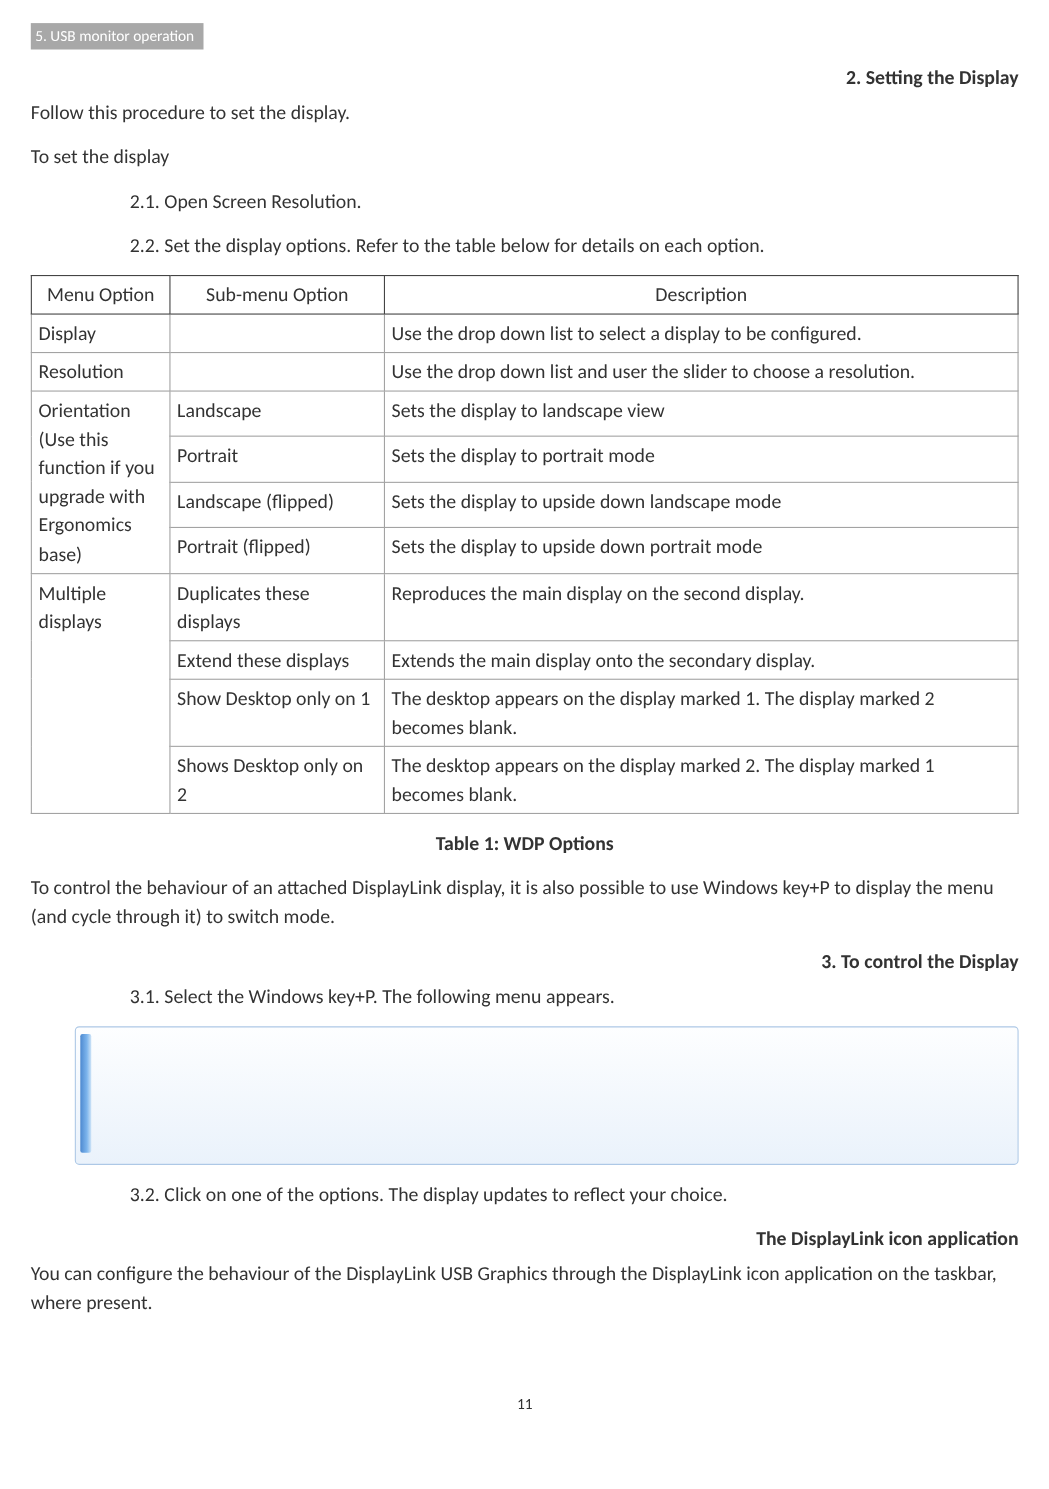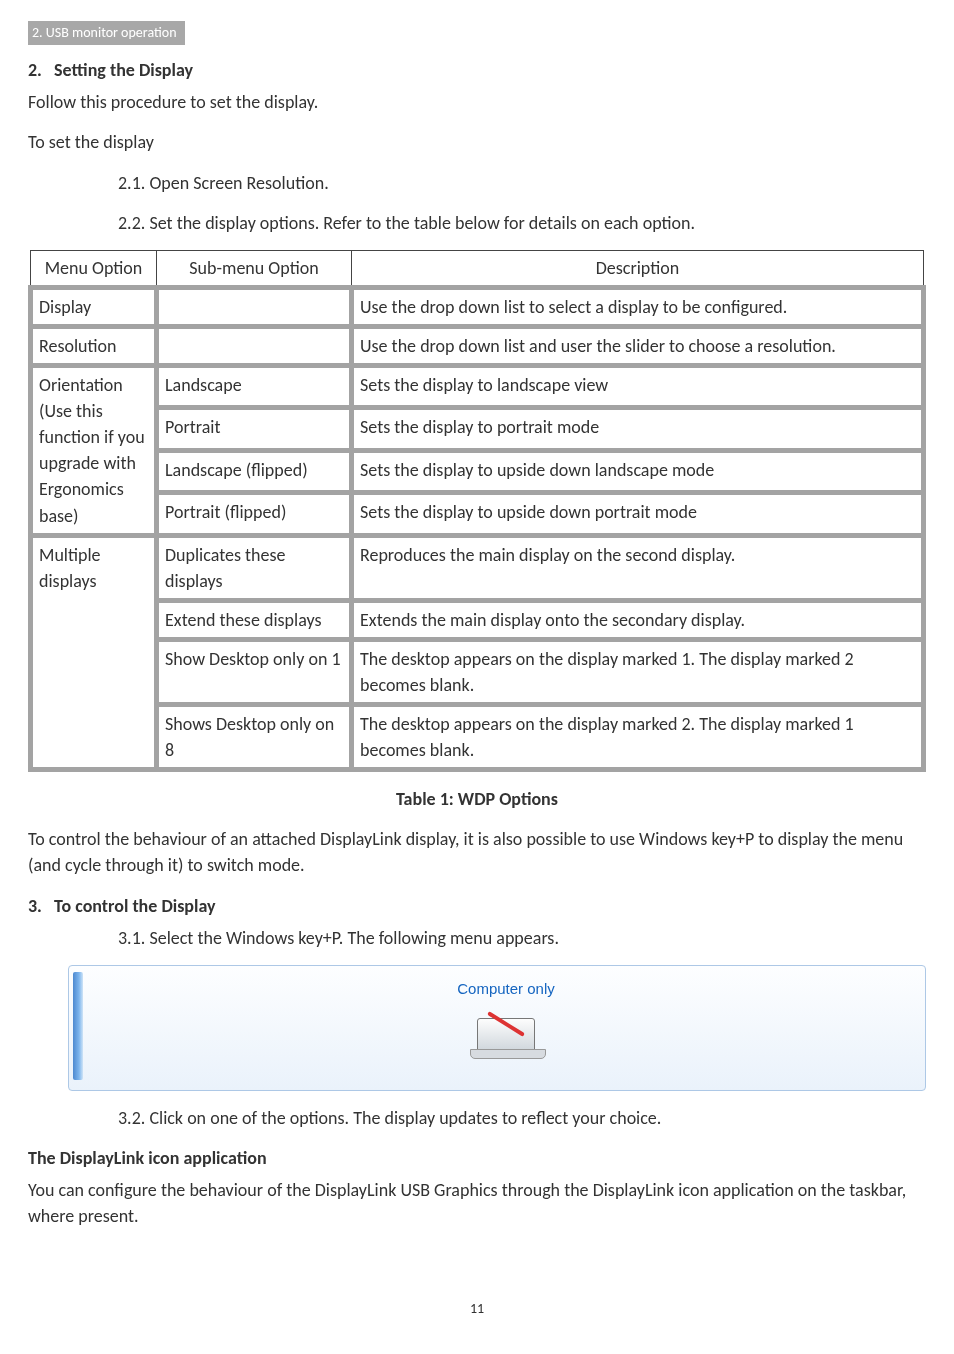--- a/index.html
+++ b/index.html
@@ -17,39 +17,40 @@
     display: inline-block;
     background: #a8a8a8;
     color: #fff;
     font-size: 14px;
     padding: 2px 8px 2px 4px;
     margin-bottom: 6px;
   }
   .heading-num {
     font-weight: 600;
     margin: 6px 0 4px 0;
+    text-align: right;
   }
   .heading-num .num { display:inline-block; width: 22px; }
   p { margin: 6px 0 14px 0; }
   .indent { margin-left: 90px; }
   table.options {
     border-collapse: collapse;
     width: 100%;
     margin: 6px 0 14px 0;
     border: 1px solid #444;
     font-size: 18px;
   }
   table.options th {
     font-weight: 400;
     text-align: center;
     border: 1px solid #444;
     padding: 4px 6px;
   }
   table.options td {
-    border: 5px solid #a3a3a3;
+    border: 1px solid #a3a3a3;
     padding: 4px 6px;
     vertical-align: top;
     text-align: left;
   }
   .col-menu { width: 126px; }
   .col-sub  { width: 195px; }
   .caption { text-align: center; font-weight: 600; margin: 10px 0 14px 0; }
   .winp-menu {
     border: 1px solid #adc8e6;
     border-radius: 4px;
@@ -108,21 +109,21 @@
     background:#d33; transform: rotate(32deg); border-radius:2px;
   }
   .pair { display:flex; gap:6px; align-items:flex-end; }
   .pagenum { text-align:center; color:#333; margin-top: 70px; font-size:14px; }
 </style>
 </head>
 <body>
 
 
 
-<div class="chapter-tag">2. USB monitor operation</div>
+<div class="chapter-tag">5. USB monitor operation</div>
 
 <div class="heading-num">
   <span class="num">2.</span>
   <span>Setting the Display</span>
 </div>
 
 <p>Follow this procedure to set the display.</p>
 <p>To set the display</p>
 <p class="indent">2.1. Open Screen Resolution.</p>
 <p class="indent">2.2. Set the display options. Refer to the table below for details on each option.</p>
@@ -170,49 +171,40 @@
     </tr>
     <tr>
       <td>Extend these displays</td>
       <td>Extends the main display onto the secondary display.</td>
     </tr>
     <tr>
       <td>Show Desktop only on 1</td>
       <td>The desktop appears on the display marked 1. The display marked 2 becomes blank.</td>
     </tr>
     <tr>
-      <td>Shows Desktop only on 8</td>
+      <td>Shows Desktop only on 2</td>
       <td>The desktop appears on the display marked 2. The display marked 1 becomes blank.</td>
     </tr>
   </tbody>
 </table>
 
 <div class="caption">Table 1: WDP Options</div>
 
 <p>To control the behaviour of an attached DisplayLink display, it is also possible to use Windows key+P to display the menu (and cycle through it) to switch mode.</p>
 
 <div class="heading-num">
   <span class="num">3.</span>
   <span>To control the Display</span>
 </div>
 
 <p class="indent">3.1. Select the Windows key+P. The following menu appears.</p>
 
 <div class="winp-menu">
   <div class="stripe"></div>
   <div class="winp-row">
-    <div class="winp-item sel">
-      <div>Computer only</div>
-      <div class="winp-icon">
-        <div style="position:relative;">
-          <div class="laptop"></div>
-            <div class="slash"></div>
-        </div>
-      </div>
-    </div>
   </div>
 </div>
 
 <p class="indent">3.2. Click on one of the options. The display updates to reflect your choice.</p>
 
 <div class="heading-num" style="margin-top:6px;">
   <span>The DisplayLink icon application</span>
 </div>
 
 <p>You can configure the behaviour of the DisplayLink USB Graphics through the DisplayLink icon application on the taskbar, where present.</p>

